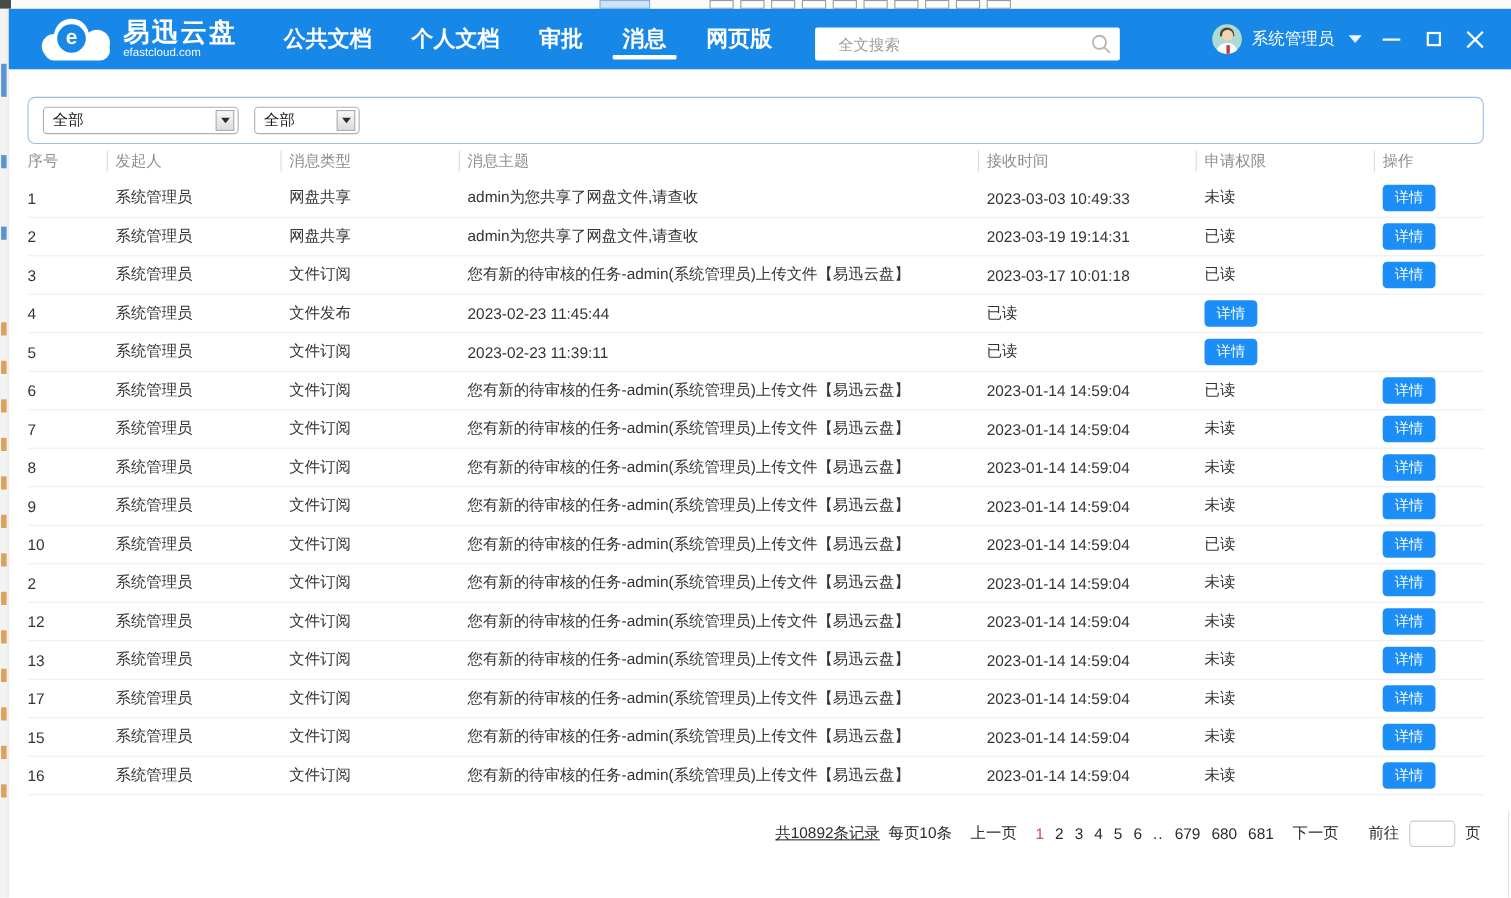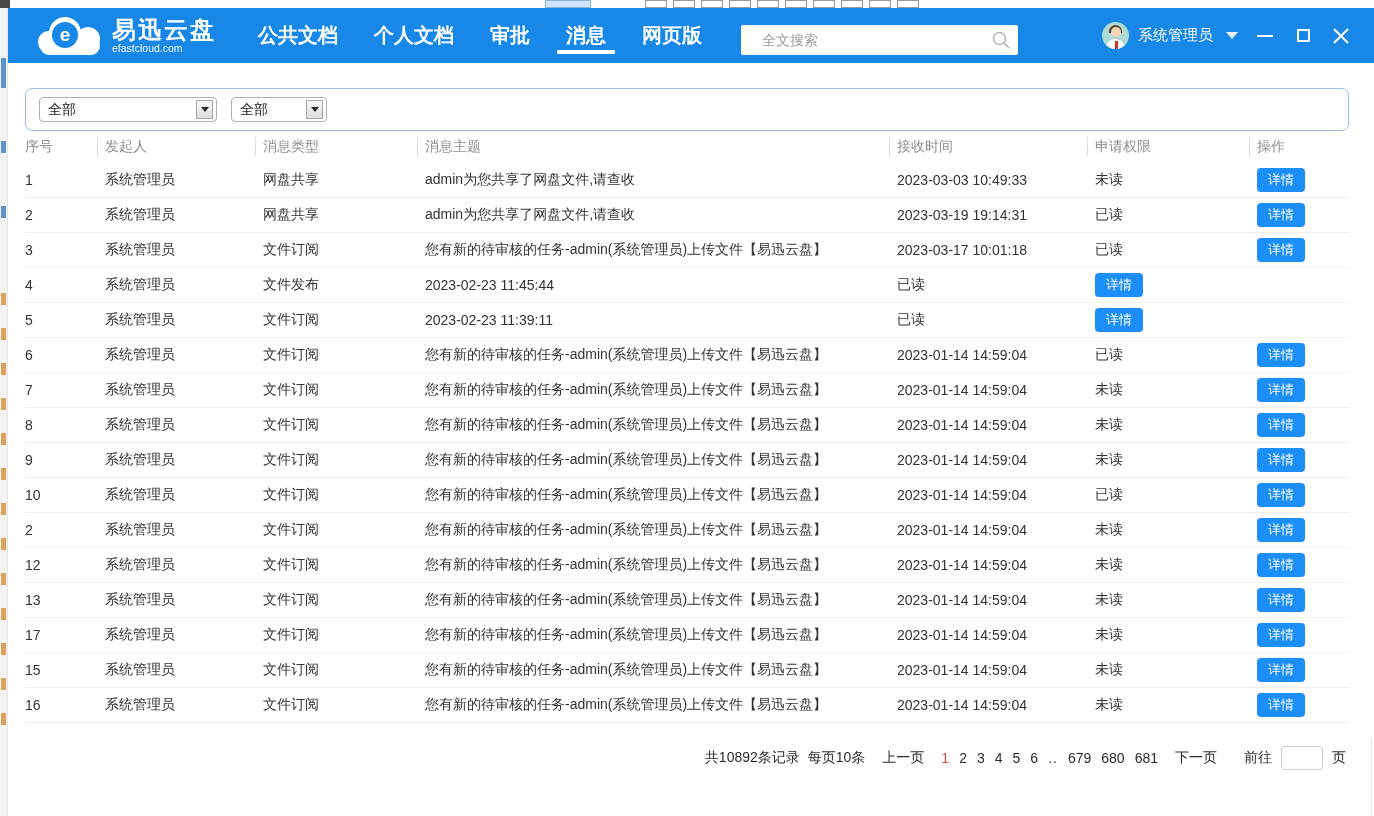--- a/index.html
+++ b/index.html
@@ -81,21 +81,21 @@
   .t-head { height:32px; color:#8e8e8e; font-size:14px; }
   .th { position:relative; }
   .th:not(:first-child)::before { content:""; position:absolute; left:-8px; top:-1px; height:19px; width:1px; background:#dcdcdc; }
   .t-row { height:35px; border-bottom:1px solid #efefef; font-size:14px; color:#333; }
   .btn-detail { width:48px; height:24px; background:#1B8EF8; border:none; border-radius:4px; color:#fff; font-size:13px;
                 display:flex; align-items:center; justify-content:center; cursor:pointer; font-family:inherit; }
 
   
   .pagination { margin:23px 28px 0 0; display:flex; justify-content:flex-end; align-items:center; font-size:14px;
                 color:#2b2b2b; gap:9px; }
-  .pg-total { margin-right:-1px; }
+  .pg-total { margin-right:-1px;text-decoration:underline; }
   .pg-prev, .pg-next { margin:0 8px; cursor:pointer; }
   .pages { display:flex; align-items:center; gap:10px; }
   .page { cursor:pointer; }
   .page.current { color:#c9504c; }
   .page.dots { cursor:default; letter-spacing:1px; }
   .pg-goto { margin-left:10px; }
   .goto-input { width:42px; height:24px; border:1px solid #ccc; border-radius:4px; outline:none; text-align:center;
                 font-size:13px; font-family:inherit; }
   .right-edge { position:absolute; right:2px; top:738px; height:78px; width:1px; background:#e2e2e2; z-index:3; }
 </style>

